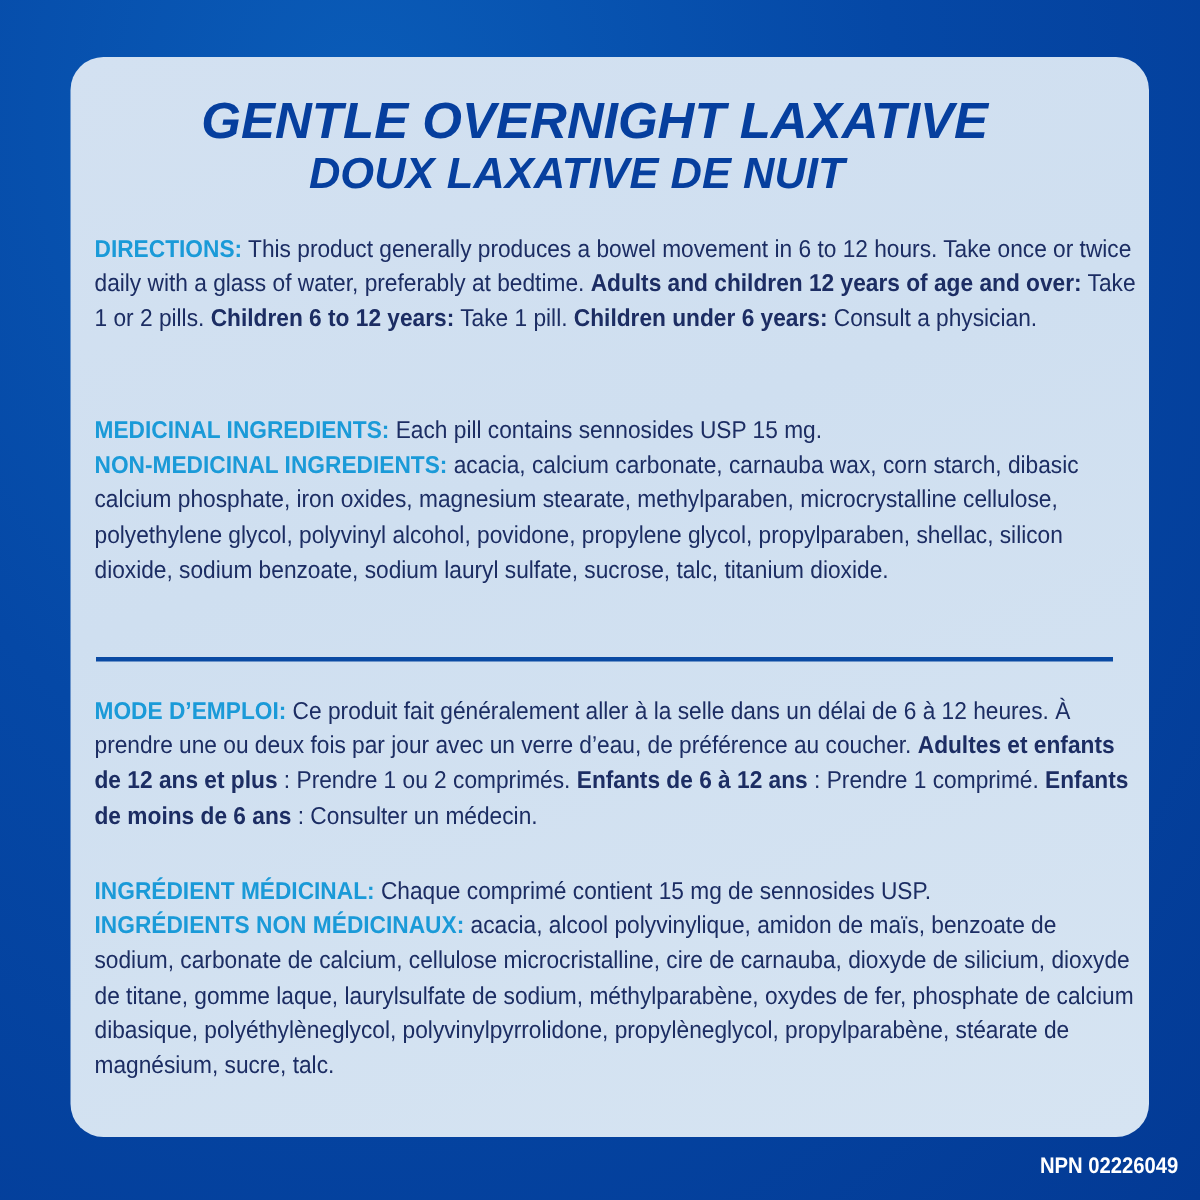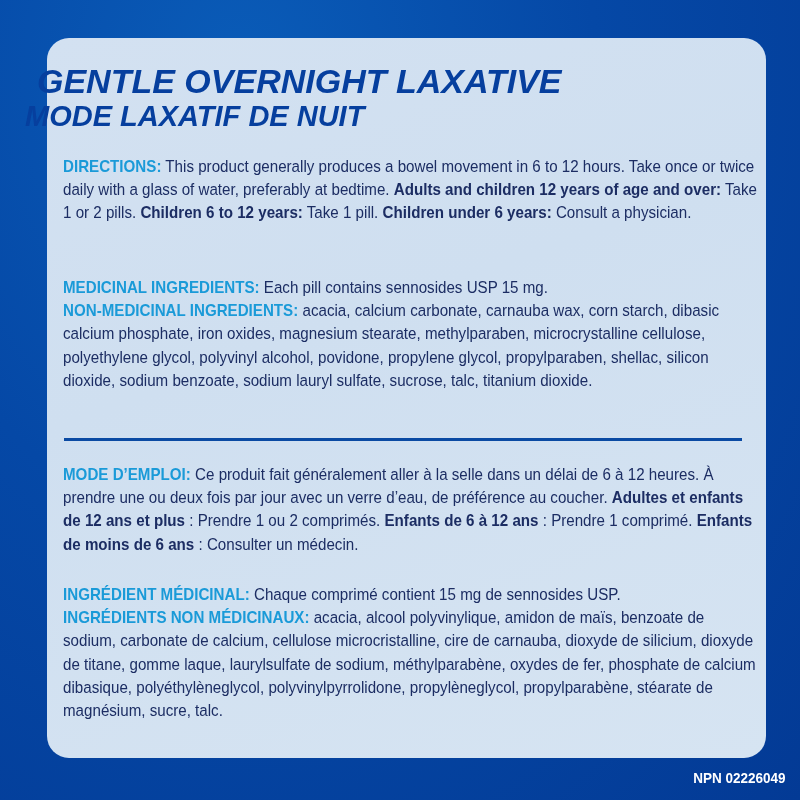--- a/index.html
+++ b/index.html
@@ -7,21 +7,21 @@
       width: 800px; height: 800px; overflow: hidden; position: relative;
       background: radial-gradient(ellipse at 30% 10%, #0a5cb8 0%, #0548a6 45%, #033a95 100%);
       font-family: "Liberation Sans", sans-serif;
     }
     .panel {
       position: absolute; left: 47px; top: 38px; width: 719px; height: 720px;
       background: linear-gradient(160deg, #d3e1f1 0%, #cfdff0 40%, #d6e4f2 100%);
       border-radius: 22px;
     }
     .title {
-      position: absolute; left: 0; width: 100%; text-align: left;
+      position: absolute; left: 0; width: 100%; text-align: center;
       color: #063f9e; font-weight: bold; font-style: italic;
       font-family: "Liberation Sans", sans-serif; letter-spacing: 0px;
     }
     .title1 { top: 24px; font-size: 34px; left: -10px; }
     .title2 { top: 62px; font-size: 29px; left: -22px; }
     .block {
       position: absolute; left: 16px; width: 700px;
       color: #1c2d63; font-size: 16.3px; line-height: 23.2px;
       font-family: "Liberation Sans", sans-serif;
       transform: scaleX(0.93); transform-origin: left top;
@@ -38,21 +38,21 @@
       color: #ffffff; font-weight: bold; font-size: 15px;
       font-family: "Liberation Sans", sans-serif;
       transform: scaleX(0.9); transform-origin: right top;
     }
   </style>
 </head>
 <body>
 
 <div class="panel">
   <div class="title title1">GENTLE OVERNIGHT LAXATIVE</div>
-  <div class="title title2">MODE LAXATIF DE NUIT</div>
+  <div class="title title2">DOUX LAXATIVE DE NUIT</div>
 
   <div class="block" style="top:117px;">
     <span class="lbl">DIRECTIONS:</span><span> This product generally produces a bowel movement in 6 to 12 hours. Take once or twice daily with a glass of water, preferably at bedtime. </span><span class="b">Adults and children 12 years of age and over:</span><span> Take 1 or 2 pills. </span><span class="b">Children 6 to 12 years:</span><span> Take 1 pill. </span><span class="b">Children under 6 years:</span><span> Consult a physician.</span>
   </div>
 
   <div class="block" style="top:238px;">
     <div>
       <span class="lbl">MEDICINAL INGREDIENTS:</span><span> Each pill contains sennosides USP 15 mg.</span>
     </div>
     <div>

